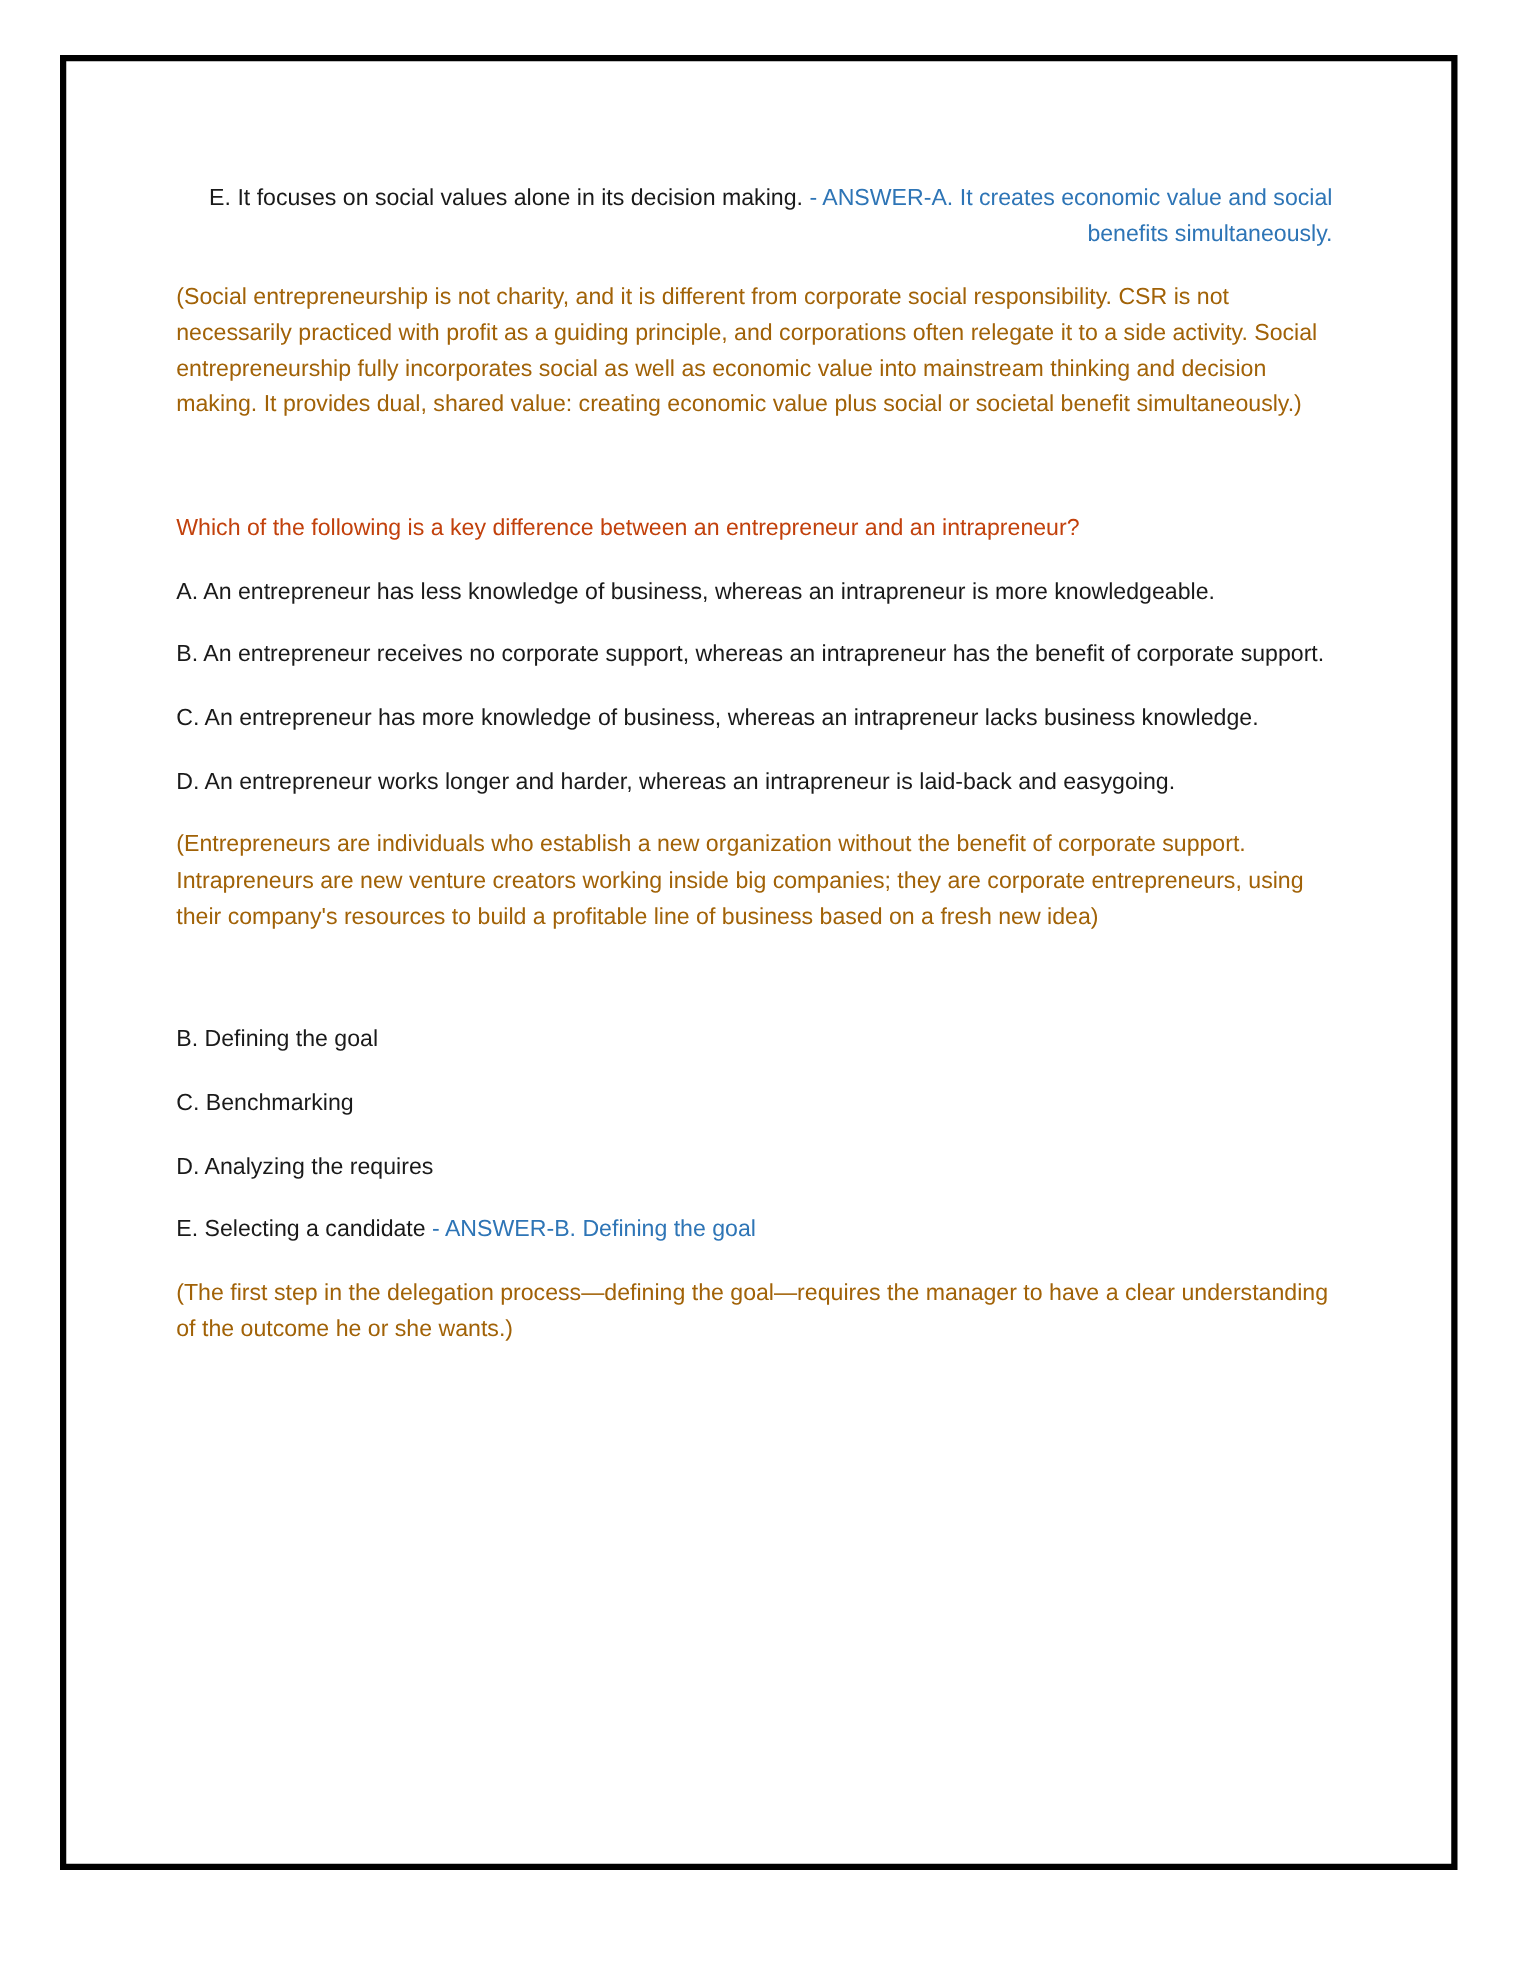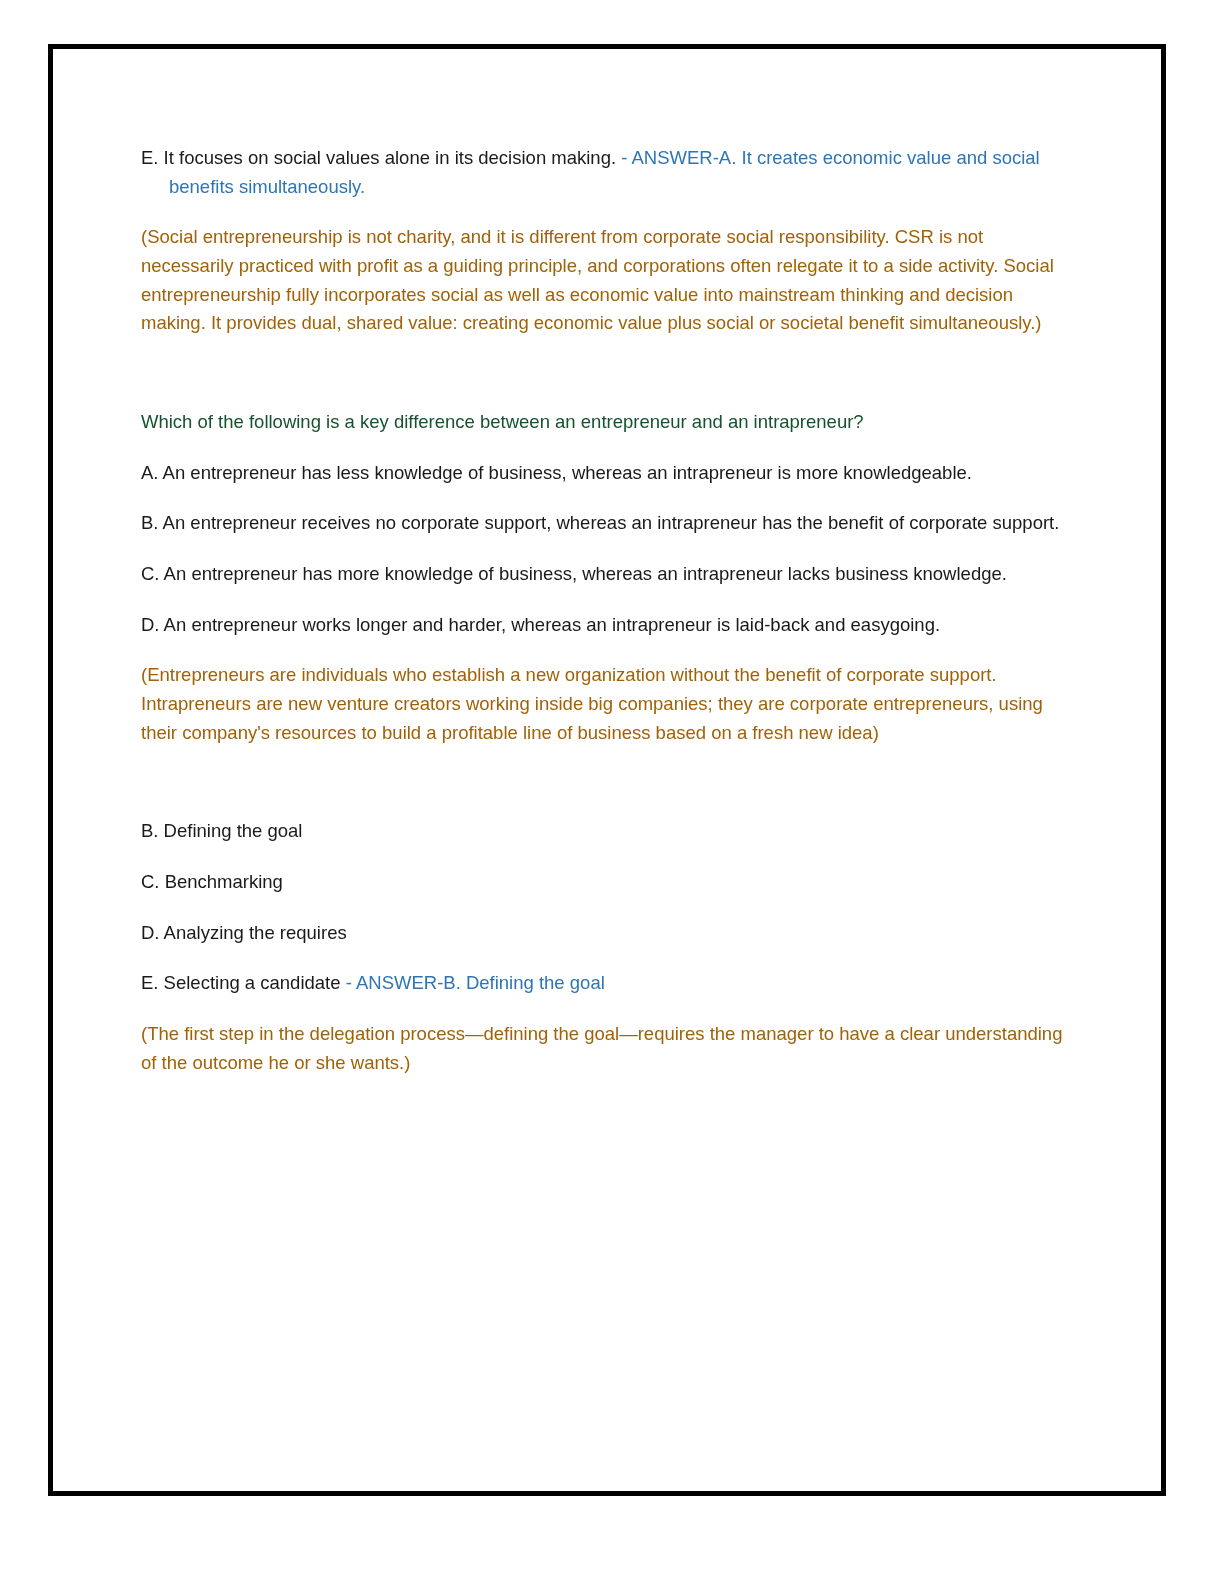--- a/index.html
+++ b/index.html
@@ -32,35 +32,36 @@
   }
   .blk {
     margin: 0 0 22px 0;
     font-size: 18.5px;
     line-height: 1.55;
     color: #1a1a1a;
   }
   .hang {
     padding-left: 28px;
     text-indent: -28px;
+    text-align: right;
   }
   .blue {
     color: #2e75b6;
   }
   .para-blue {
     color: #a16207;
     font-size: 18.5px;
     line-height: 1.55;
     margin: 0 0 22px 0;
   }
   .q {
     font-size: 18.5px;
     line-height: 1.55;
     margin: 0 0 22px 0;
-    color: #14532d;
+    color: #c2410c;
   }
   .gap-lg {
     height: 48px;
   }
   .opt {
     font-size: 18.5px;
     line-height: 1.55;
     margin: 0 0 22px 0;
     color: #1a1a1a;
     padding-left: 28px;

